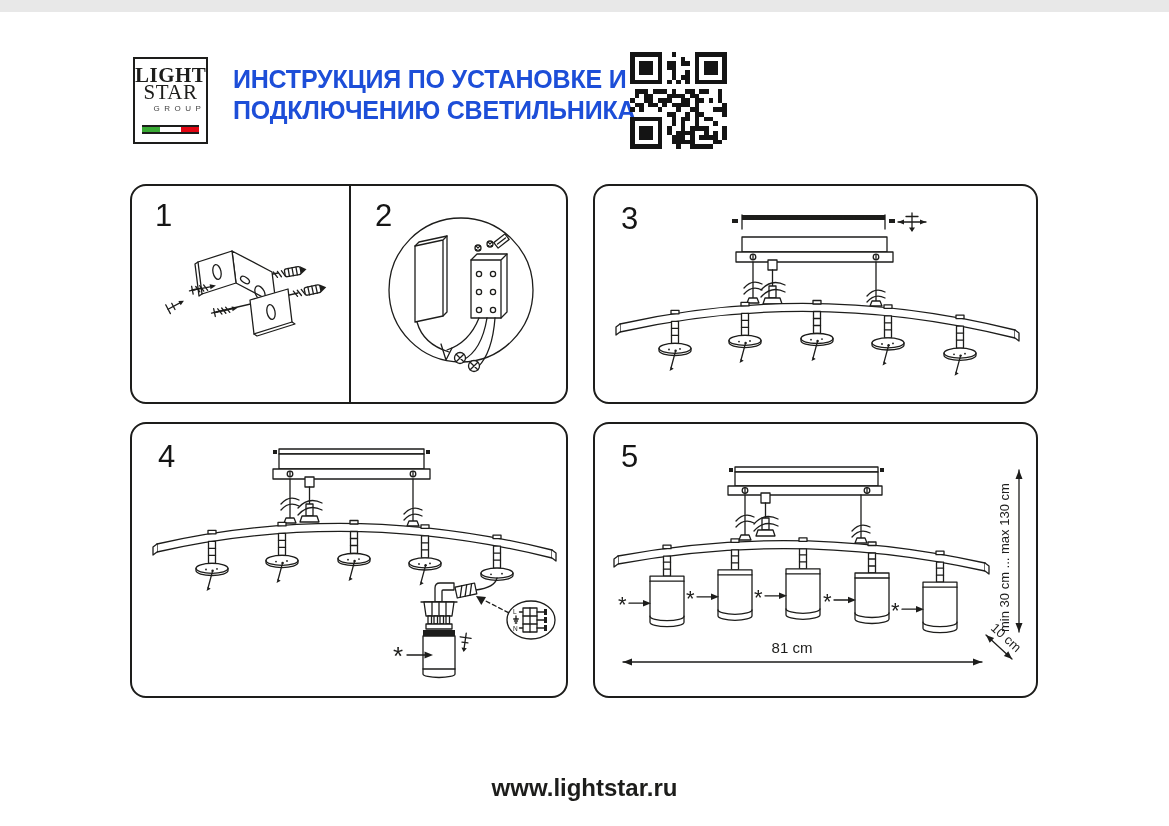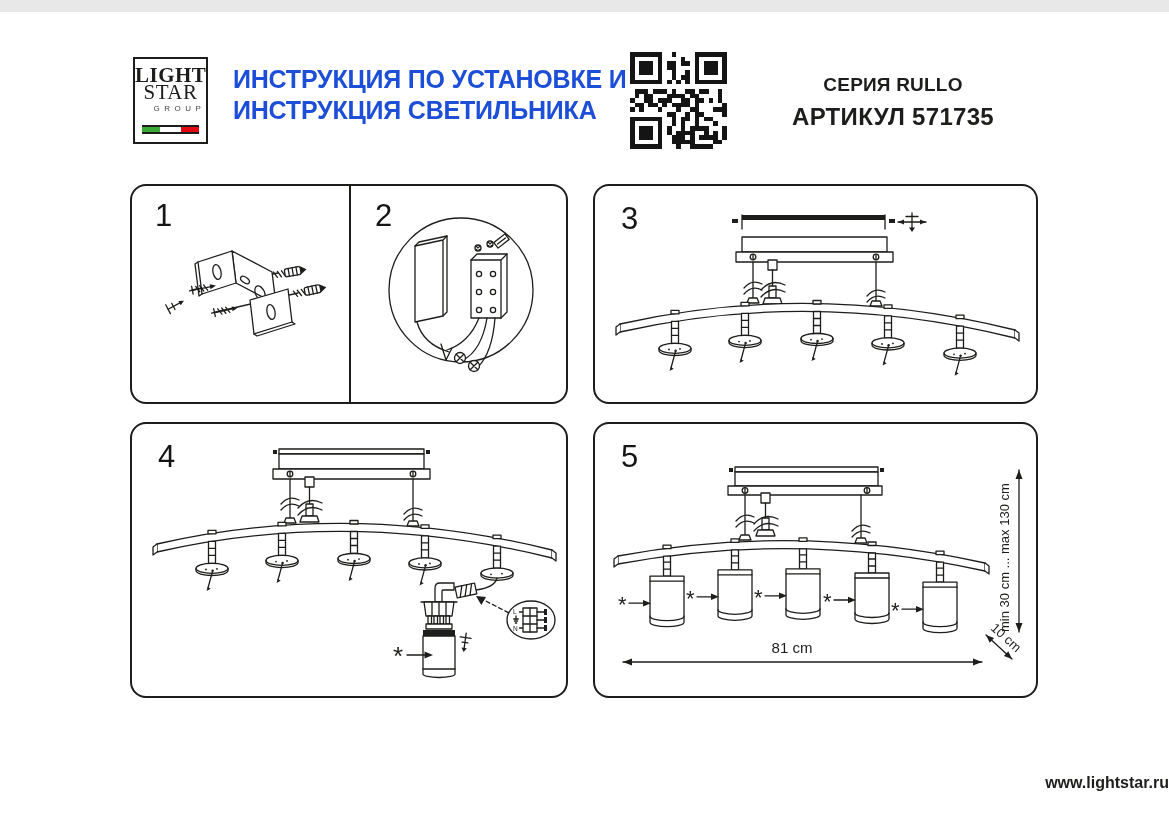--- a/index.html
+++ b/index.html
@@ -42,41 +42,41 @@
 
   .art line,.art path,.art rect,.art ellipse,.art circle{
       stroke:#1d1d1b;stroke-width:1.3;fill:none;stroke-linejoin:round;stroke-linecap:round;}
   .art .f{fill:#fff;}
   .art .k{fill:#1d1d1b;stroke:none;}
   .art .dash{stroke-dasharray:4 3;}
   .art text{stroke:none;fill:#1d1d1b;font-family:"Liberation Sans",sans-serif;}
 
   
   .note{position:absolute;left:0;top:707px;width:100%;text-align:center;font-size:18px;}
-  .site{position:absolute;left:0;top:762px;width:100%;text-align:right;font-size:16px;font-weight:700;}
+  .site{position:absolute;left:0;top:762px;width:100%;text-align:center;font-size:24px;font-weight:700;}
 </style>
 </head>
 <body>
 
 <div class="page">
 
   <div class="logo">
     <div class="logo-light">LIGHT</div>
     <div class="logo-star">STAR</div>
     <div class="logo-group">GROUP</div>
     <div class="logo-flag">
       <span class="fg"></span>
         <span class="fw"></span>
         <span class="fr"></span>
     </div>
   </div>
 
   <div class="title">
     <div>ИНСТРУКЦИЯ ПО УСТАНОВКЕ И</div>
-    <div>ИНСТРУКЦИЯ СВЕТИЛЬНИКА</div>
+    <div>ПОДКЛЮЧЕНИЮ СВЕТИЛЬНИКА</div>
   </div>
 
   <svg class="qr" id="qr" viewBox="0 0 21 21" shape-rendering="crispEdges">
       <rect x="0" y="0" width="1" height="1"></rect>
       <rect x="1" y="0" width="1" height="1"></rect>
       <rect x="2" y="0" width="1" height="1"></rect>
       <rect x="3" y="0" width="1" height="1"></rect>
       <rect x="4" y="0" width="1" height="1"></rect>
       <rect x="5" y="0" width="1" height="1"></rect>
       <rect x="6" y="0" width="1" height="1"></rect>
@@ -290,24 +290,20 @@
       <rect x="5" y="20" width="1" height="1"></rect>
       <rect x="6" y="20" width="1" height="1"></rect>
       <rect x="10" y="20" width="1" height="1"></rect>
       <rect x="13" y="20" width="1" height="1"></rect>
       <rect x="14" y="20" width="1" height="1"></rect>
       <rect x="15" y="20" width="1" height="1"></rect>
       <rect x="16" y="20" width="1" height="1"></rect>
       <rect x="17" y="20" width="1" height="1"></rect>
     </svg>
 
-  <div class="series">
-    <div class="series-name">СЕРИЯ RULLO</div>
-    <div class="article">АРТИКУЛ 571735</div>
-  </div>
 
   <section class="panel p12">
     <div class="divider"></div>
     <div class="num n1">1</div>
     <div class="num n2">2</div>
 
     <svg class="art" width="217" height="216" viewBox="0 0 217 216">
       <g>
         <line x1="60" y1="104" x2="146" y2="87"></line>
         <line x1="84" y1="126" x2="166" y2="107"></line>

